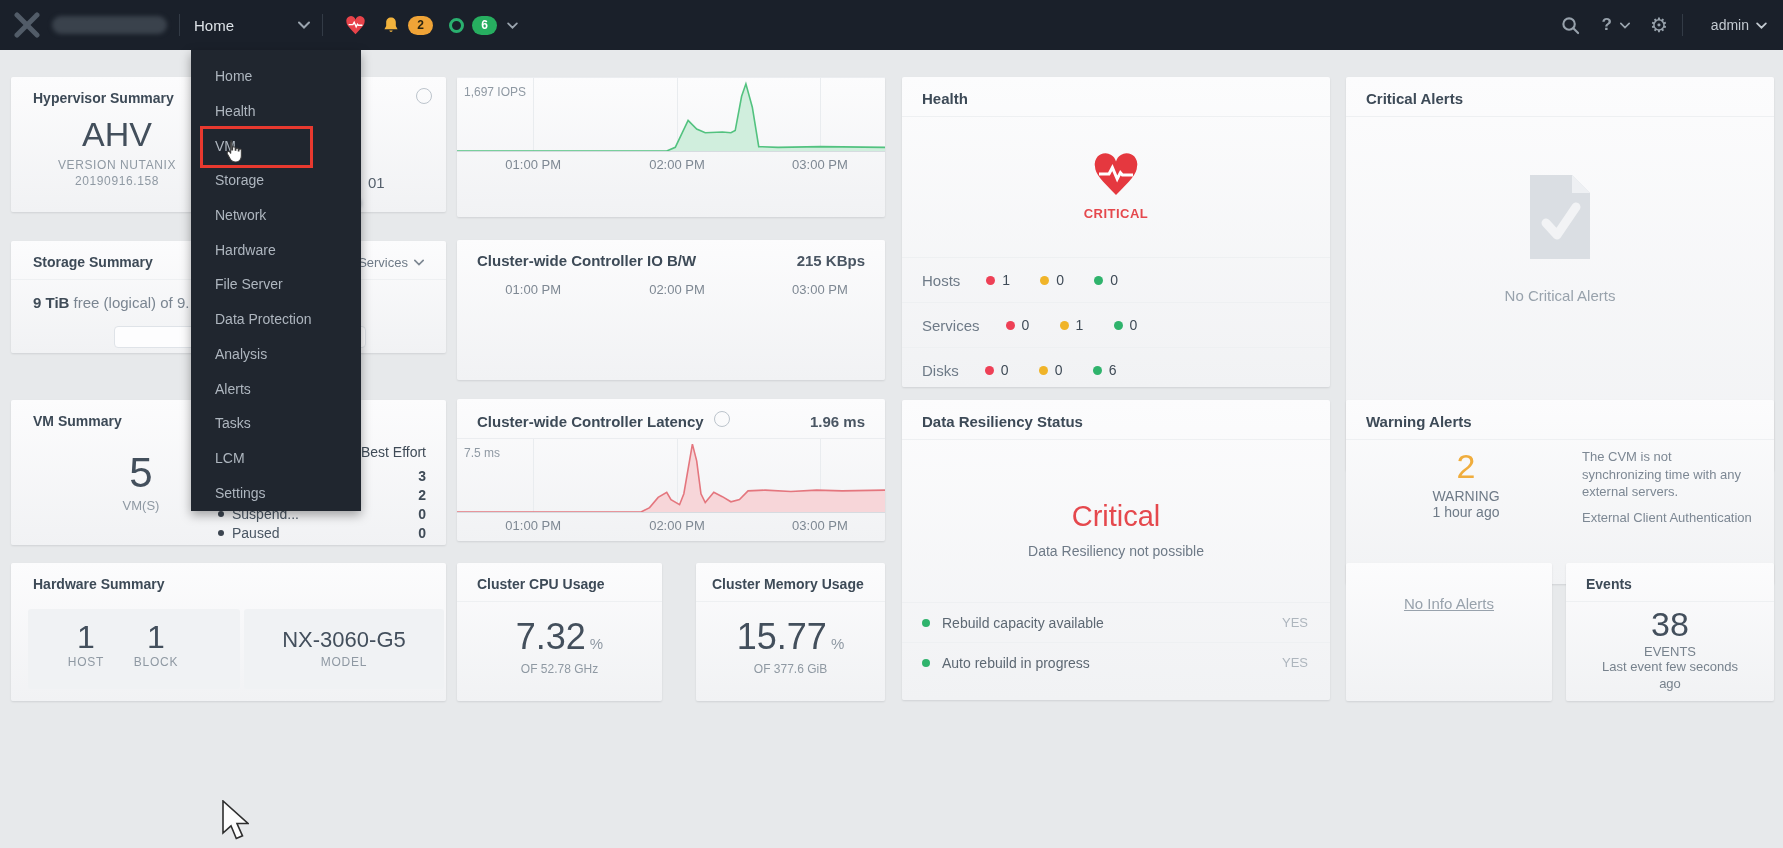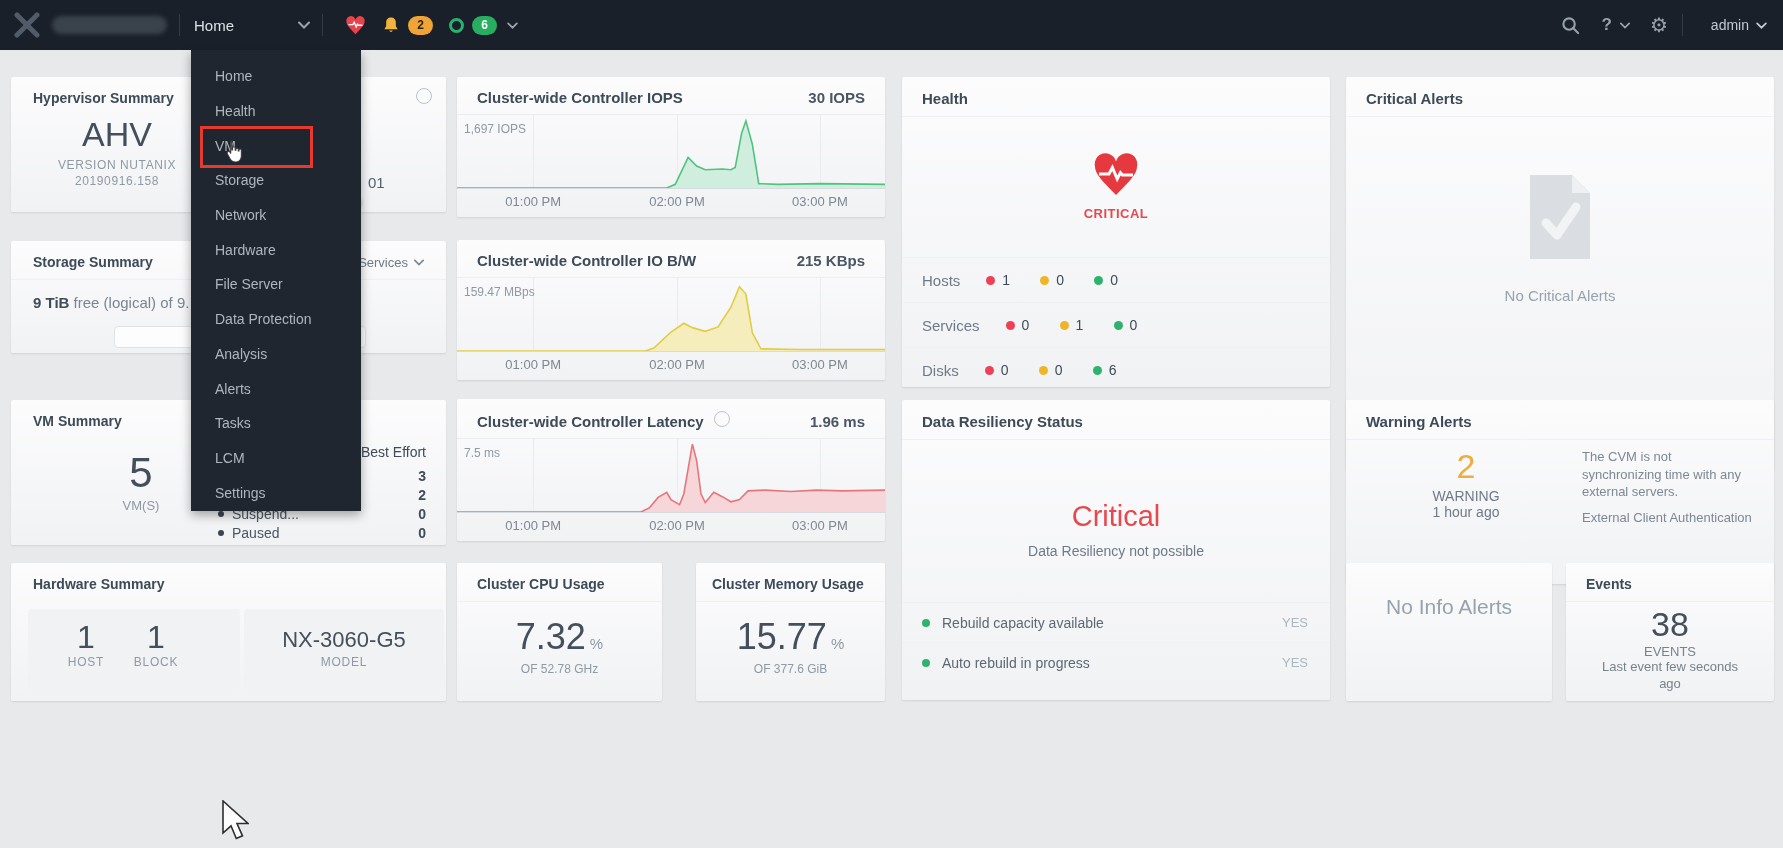--- a/index.html
+++ b/index.html
@@ -217,24 +217,20 @@
       <div class="big-num" style="font-size:32px;line-height:1;">1</div>
       <div class="stat-label">BLOCK</div>
     </div>
     <div class="center-col" style="position:absolute;left:243px;top:64px;width:180px;">
       <div style="font-size:22px;font-weight:300;color:#434f5c;">NX-3060-G5</div>
       <div class="stat-label">MODEL</div>
     </div>
   </section>
 
   <section class="card" style="left:457px;top:77px;width:428px;height:140px;">
-    <div class="chart-head">
-      <span class="ttl">Cluster-wide Controller IOPS</span>
-      <span class="val">30 IOPS</span>
-    </div>
     <div class="plot">
       <span class="ymax">1,697 IOPS</span>
     <div class="gl" style="left: 17.8%;"></div>
         <div class="gl" style="left: 51.4%;"></div>
         <div class="gl" style="left: 84.8%;"></div>
         <svg viewBox="0 0 100 100" preserveAspectRatio="none">
           <path d="M0,100 L0,100 L49,100 L51,95 L54,58 L56,70 L58,75 L62,74 L64,75 L65,72 L66.5,25 L67.5,8 L69,40 L70.5,94 L75,95 L85,94 L100,95 L100,100 Z" fill="#d0eedd" stroke="none"></path>
           <path d="M0,100 L49,100 L51,95 L54,58 L56,70 L58,75 L62,74 L64,75 L65,72 L66.5,25 L67.5,8 L69,40 L70.5,94 L75,95 L85,94 L100,95" fill="none" stroke="#52c27f" stroke-width="1.6" vector-effect="non-scaling-stroke"></path>
         </svg>
       </div>
@@ -243,30 +239,20 @@
         <span class="tick" style="left: 51.4%;">02:00 PM</span>
         <span class="tick" style="left: 84.8%;">03:00 PM</span>
       </div>
   </section>
 
   <section class="card" style="left:457px;top:240px;width:428px;height:140px;">
     <div class="chart-head">
       <span class="ttl">Cluster-wide Controller IO B/W</span>
       <span class="val">215 KBps</span>
     </div>
-    <div class="plot">
-      <span class="ymax">159.47 MBps</span>
-    <div class="gl" style="left: 17.8%;"></div>
-        <div class="gl" style="left: 51.4%;"></div>
-        <div class="gl" style="left: 84.8%;"></div>
-        <svg viewBox="0 0 100 100" preserveAspectRatio="none">
-          <path d="M0,100 L0,100 L44,100 L46,96 L50,74 L53,62 L55,68 L58,73 L61,67 L64,40 L66,12 L67.5,22 L69,75 L71,97 L80,98 L100,98 L100,100 Z" fill="#f5edbb" stroke="none"></path>
-          <path d="M0,100 L44,100 L46,96 L50,74 L53,62 L55,68 L58,73 L61,67 L64,40 L66,12 L67.5,22 L69,75 L71,97 L80,98 L100,98" fill="none" stroke="#e0cc45" stroke-width="1.6" vector-effect="non-scaling-stroke"></path>
-        </svg>
-      </div>
     <div class="ticks">
         <span class="tick" style="left: 17.8%;">01:00 PM</span>
         <span class="tick" style="left: 51.4%;">02:00 PM</span>
         <span class="tick" style="left: 84.8%;">03:00 PM</span>
       </div>
   </section>
 
   <section class="card" style="left:457px;top:399px;width:428px;height:142px;">
     <div class="chart-head">
       <span class="ttl">Cluster-wide Controller Latency</span>
@@ -412,21 +398,21 @@
       </div>
       <div style="flex:1;padding-left:26px;">
         <div style="font-size:13px;color:#7d8894;line-height:1.35;">The CVM is not synchronizing time with any external servers.</div>
         <div style="font-size:13px;color:#7d8894;margin-top:9px;">External Client Authentication</div>
       </div>
     </div>
   </section>
 
   <section class="card" style="left:1346px;top:563px;width:206px;height:138px;">
     <div class="center-col" style="margin-top:32px;">
-      <div style="font-size:21px;color:#98a2ac;">No Info Alerts</div>
+      <div style="font-size:15px;color:#98a2ac;text-decoration:underline;">No Info Alerts</div>
     </div>
   </section>
 
   <section class="card" style="left:1566px;top:563px;width:208px;height:138px;">
     <div class="card-title" style="font-size:14px;">Events</div>
     <div class="center-col" style="margin-top:4px;">
       <div class="big-num" style="font-size:34px;line-height:1.1;">38</div>
       <div style="font-size:13px;color:#77828d;margin-top:1px;">EVENTS</div>
       <div style="font-size:13px;color:#77828d;width:160px;text-align:center;line-height:1.25;">Last event few seconds ago</div>
     </div>

